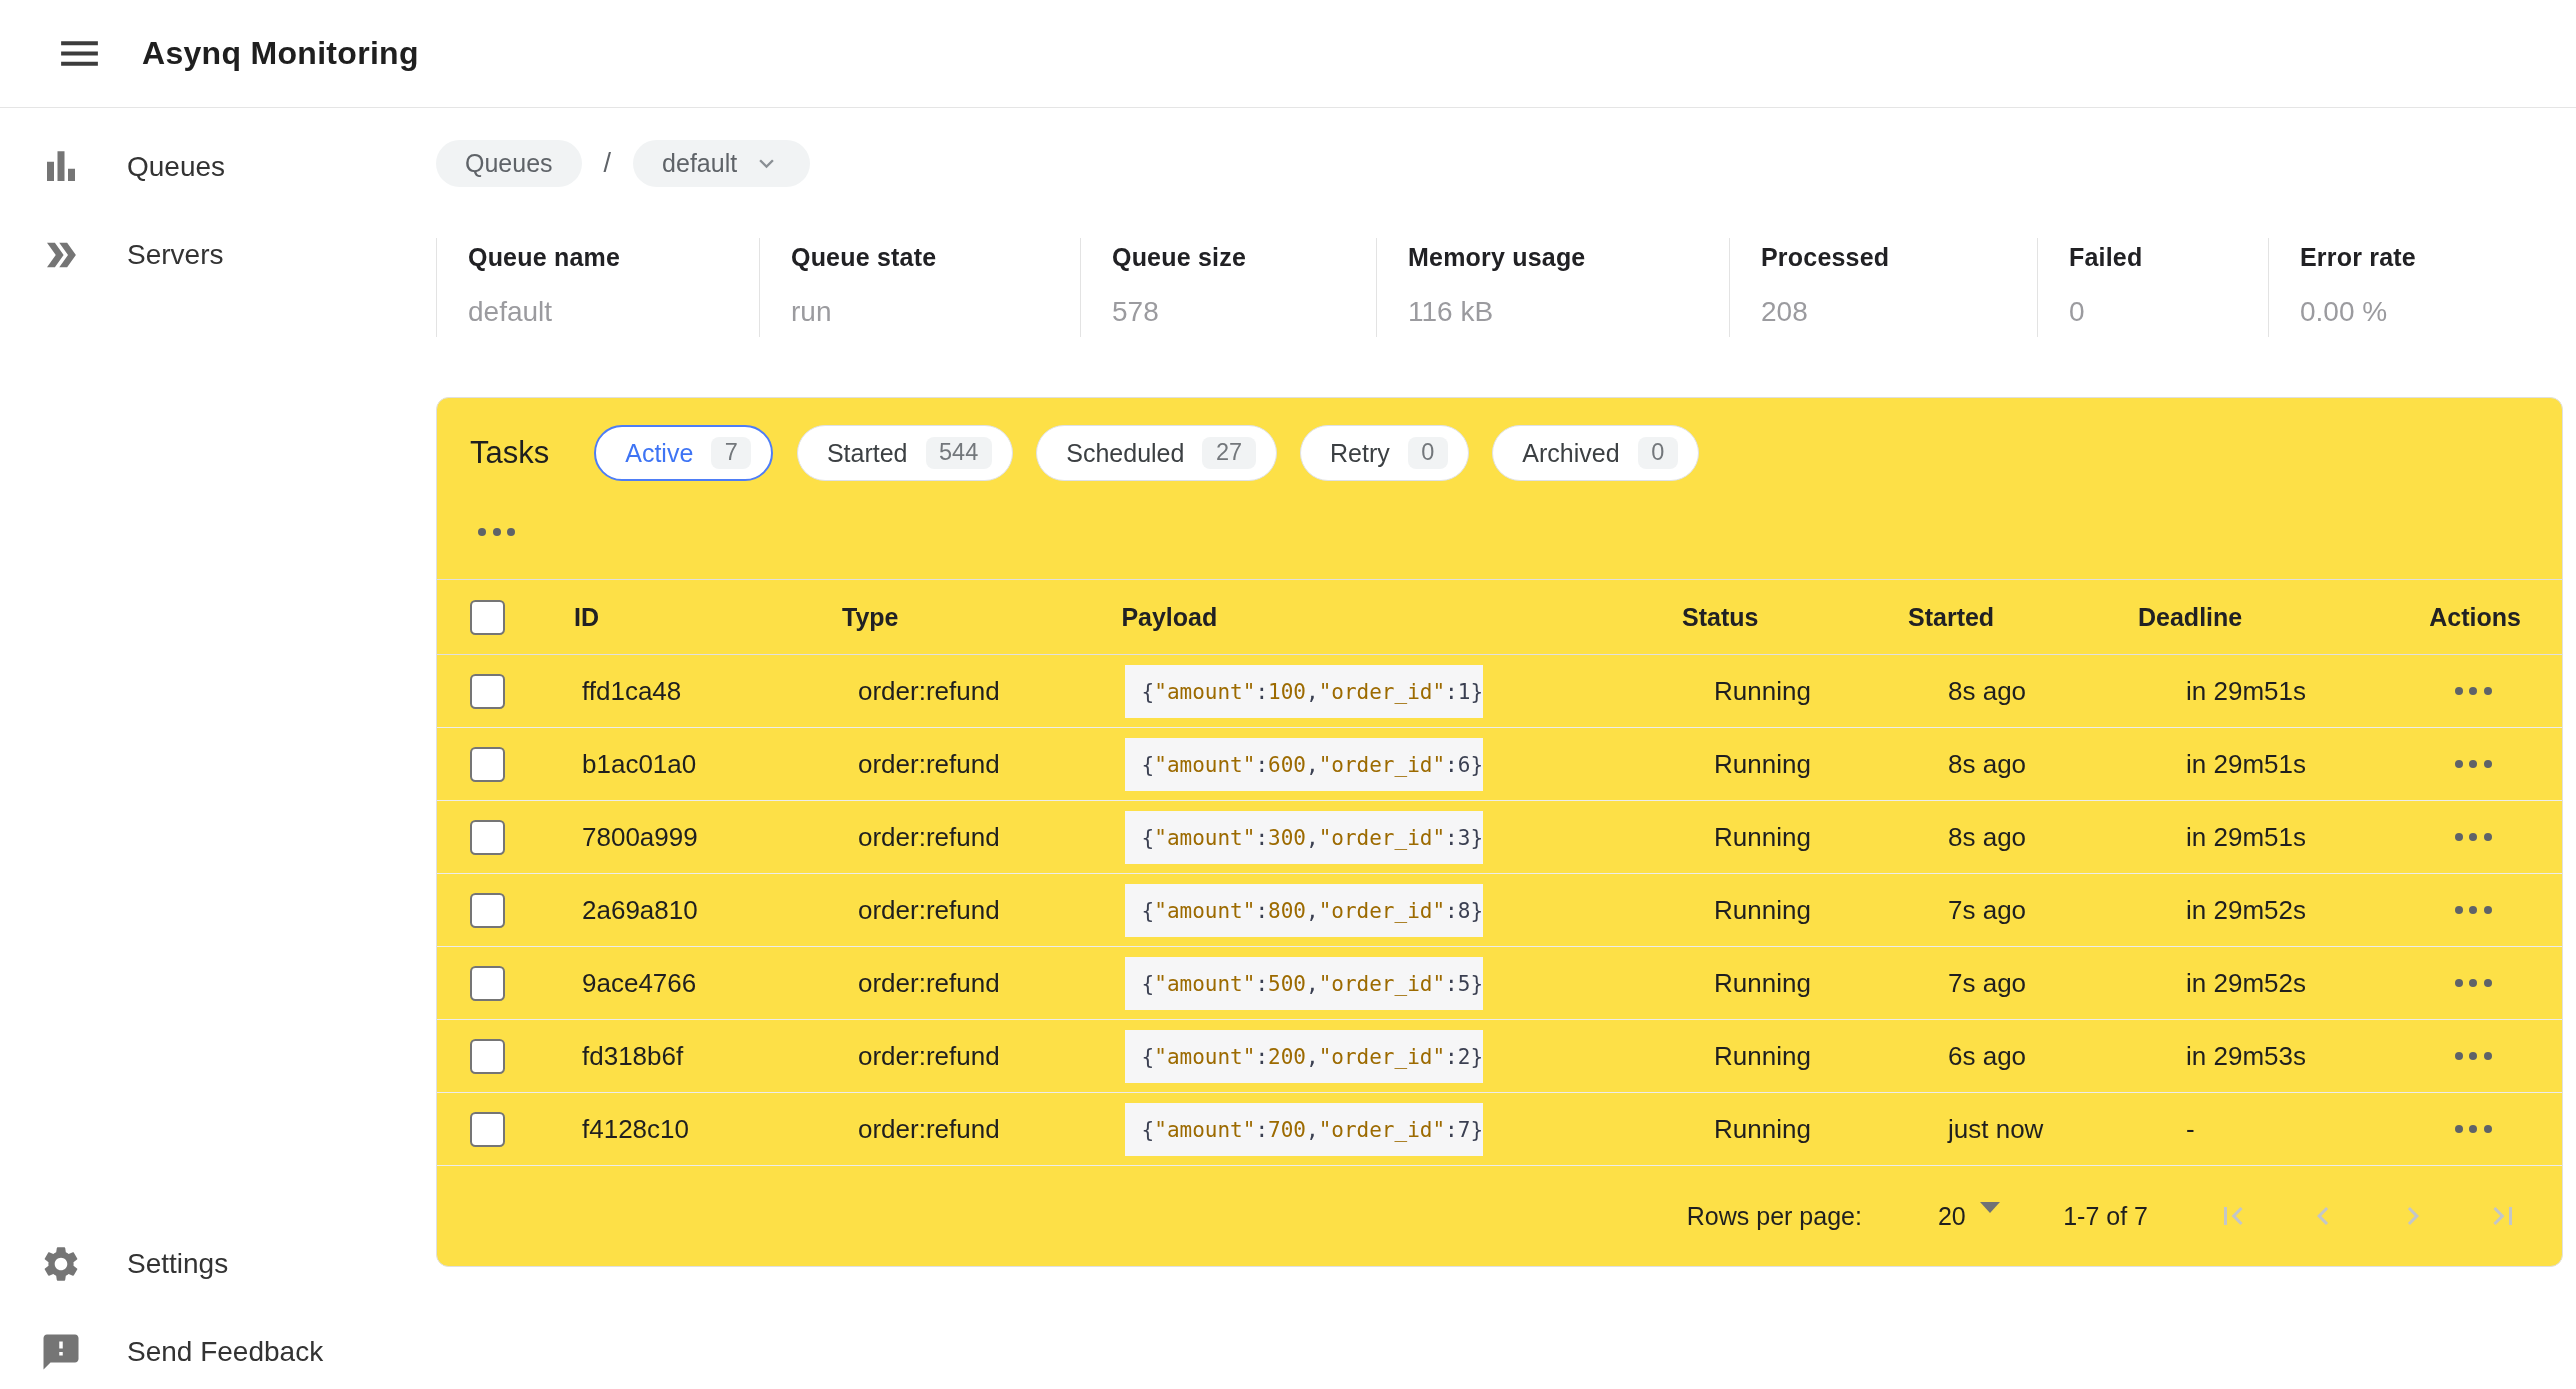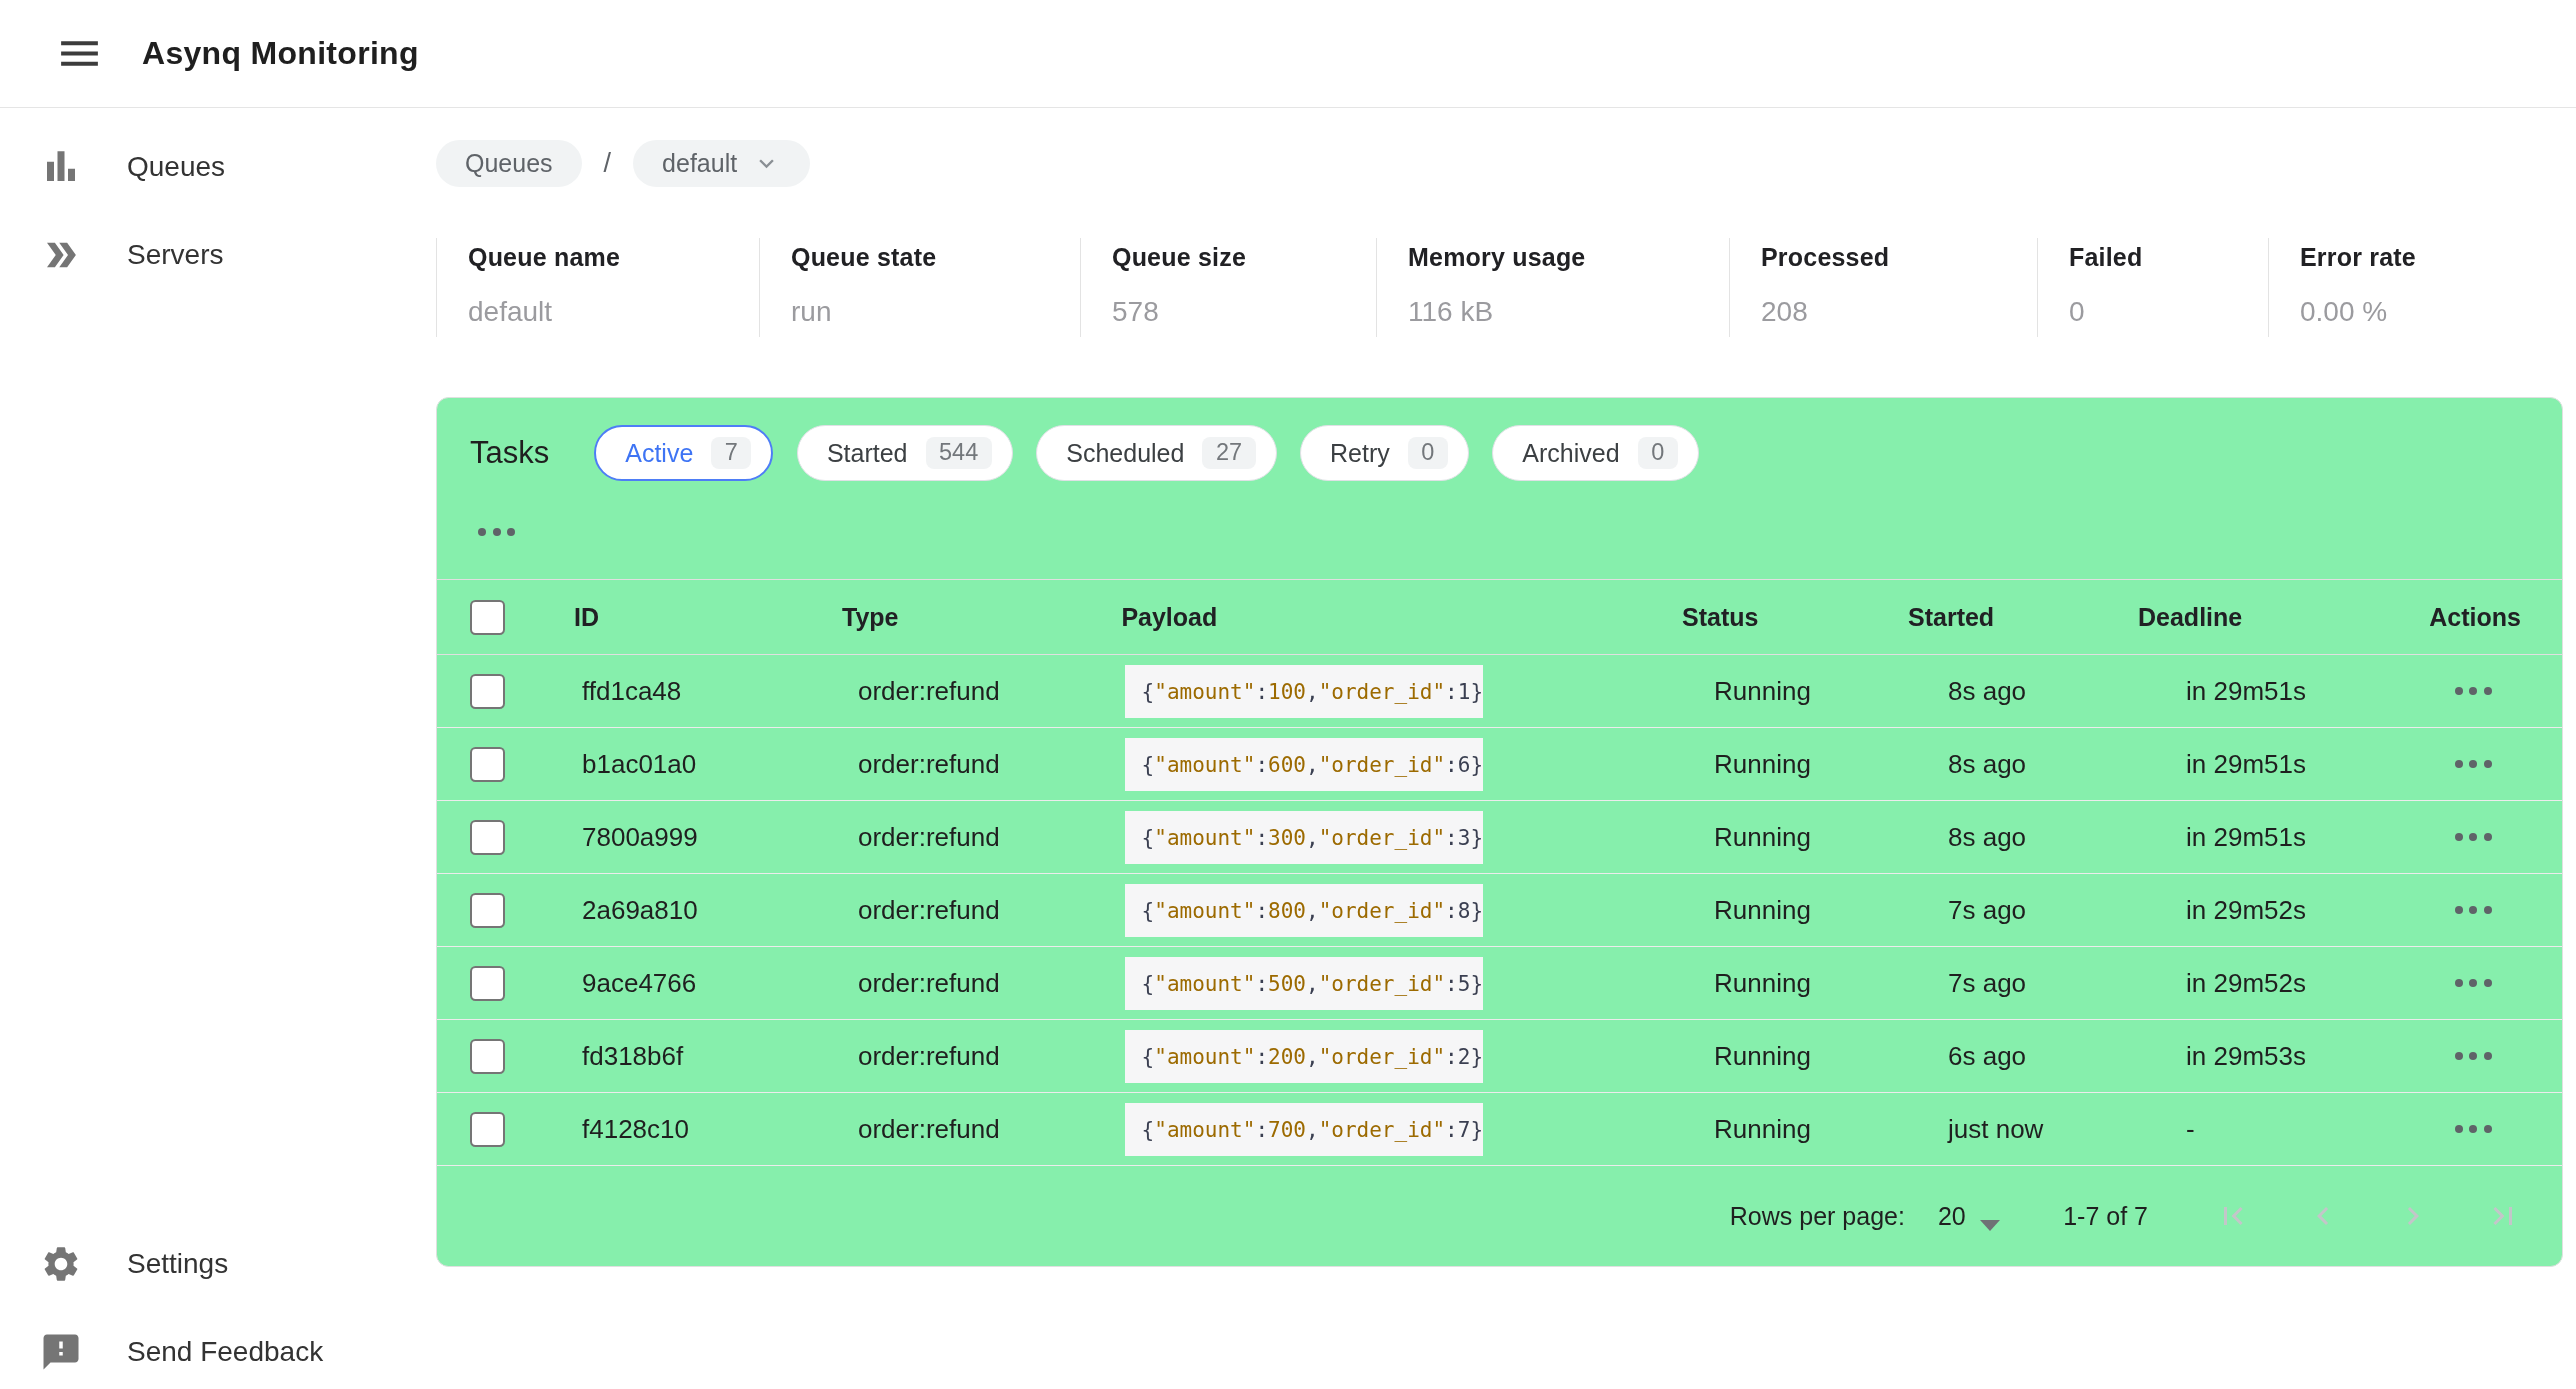--- a/index.html
+++ b/index.html
@@ -34,21 +34,21 @@
   .crumb-sep{font-size:27px;color:#5f6368;}
 
   
   .stats{margin-top:51px;display:grid;grid-template-columns:323px 321px 296px 353px 308px 231px 1fr;}
   .stat{height:99px;box-sizing:border-box;border-left:0.9px solid #e3e3e3;padding:5.4px 0 0 31px;}
   .stat .s-label{font-size:25px;font-weight:700;color:#212124;letter-spacing:0.2px;}
   .stat .s-value{margin-top:23.5px;font-size:28px;color:#9b9b9f;}
 
   
   .card{margin-top:60px;width:2127px;box-sizing:border-box;border:1.4px solid #e0e0e0;border-radius:12.6px;
-        background:#86efac;}
+        background:#fde047;}
   .card-header{display:flex;align-items:center;padding:27px 0 0 33px;}
   .card-title{font-size:31px;color:#1f1f1f;}
   .tabs{display:flex;gap:23.5px;margin-left:45px;}
   .tab{height:56px;border-radius:28px;border:1.4px solid #dfe1e5;background:#fff;display:inline-flex;
        align-items:center;padding:0 20px 0 29px;font-size:25px;color:#3c4043;cursor:pointer;gap:18px;}
   .tab .badge{background:#f1f3f4;border-radius:8.1px;padding:4.5px 13.5px;font-size:23.5px;color:#73777b;line-height:1;}
   .tab.active{border:2.3px solid #4e7df6;color:#3e74f4;}
 
   
   .bulk-row{margin-top:31px;height:40px;display:flex;align-items:center;padding-left:36px;}
@@ -72,21 +72,21 @@
   .payload-box{box-sizing:border-box;width:504px;background:#f6f6f7;padding:14.5px 0 14.5px 17px;
                font-family:"DejaVu Sans Mono","Liberation Mono",monospace;font-size:21px;color:#3a3f51;
                white-space:nowrap;overflow:hidden;}
   .tok-k{color:#9c6a00;}
   .tok-n{color:#9c6a00;text-align:center;}
 
   
   .pagination{height:100px;display:flex;align-items:center;justify-content:flex-end;padding-right:41px;
               font-size:25px;color:#1f1f1f;}
   .rpp-label{margin-right:33px;}
-  .rpp-select{display:flex;align-items:flex-end;gap:14.5px;cursor:pointer;}
+  .rpp-select{display:flex;align-items:flex-start;gap:14.5px;cursor:pointer;margin-left:43px;}
   .rpp-tri{width:0;height:0;border-left:10px solid transparent;border-right:10px solid transparent;
            border-top:11.7px solid #6f7275;}
   .range{margin-left:63px;}
   .pg-btns{display:flex;align-items:center;gap:54px;margin-left:67px;}
   .pg-btn{border:none;background:none;padding:0;cursor:pointer;display:flex;}
   .pg-btn svg{width:36px;height:36px;fill:#c3c6c9;}
 </style>
 </head>
 <body>
 

